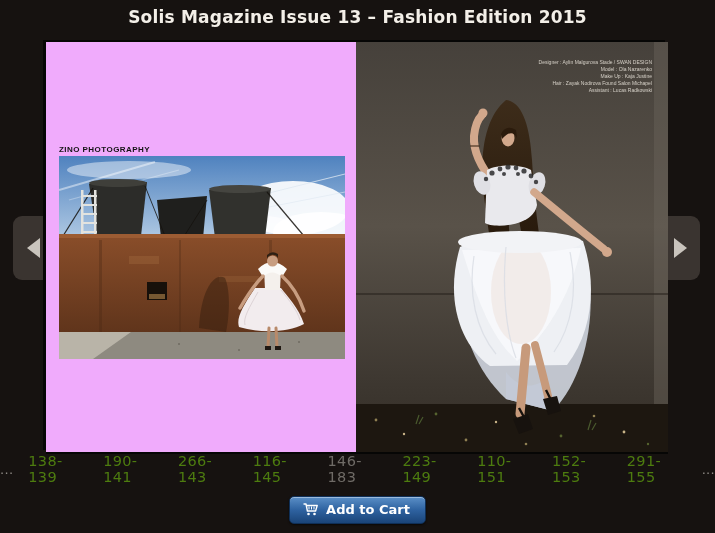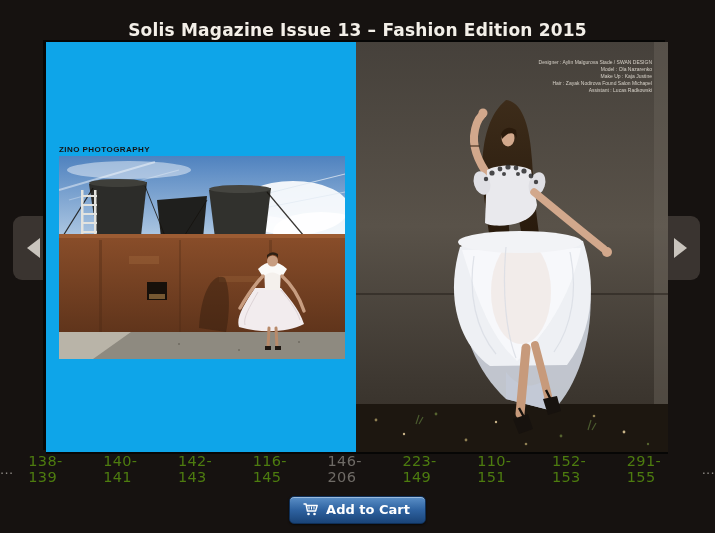--- a/index.html
+++ b/index.html
@@ -5,21 +5,21 @@
   html,body{margin:0;padding:0;}
   body{
     width:715px;height:533px;overflow:hidden;
     background:#161210;
     font-family:"DejaVu Sans","Liberation Sans",sans-serif;
   }
   .stage{position:relative;width:715px;height:533px;background:#161210;}
 
   
   .title{
-    position:absolute;top:20px;left:0;right:0;
+    position:absolute;top:7px;left:0;right:0;
     text-align:center;
     font-size:17px;font-weight:bold;letter-spacing:.2px;
     color:#f3efe8;
   }
 
   
   .nav{
     position:absolute;top:216px;width:44px;height:64px;
     background:#3a3430;border:none;border-radius:9px;
     z-index:1;cursor:pointer;padding:0;
@@ -30,21 +30,21 @@
   .tri{width:0;height:0;border-top:10px solid transparent;border-bottom:10px solid transparent;display:block;}
   .tri-left{border-right:13px solid #c9c4bd;margin-right:4px;}
   .tri-right{border-left:13px solid #c9c4bd;margin-left:4px;}
 
   
   .spread{
     position:absolute;left:46px;top:42px;width:622px;height:410px;
     display:flex;z-index:2;
     box-shadow:-3px -2px 0 #060605, 0 2px 0 #060605;
   }
-  .page-left{position:relative;width:310px;height:410px;background:#0ea5e9;}
+  .page-left{position:relative;width:310px;height:410px;background:#f0abfc;}
   .zino{
     position:absolute;left:13px;top:103px;
     font-size:8px;font-weight:bold;letter-spacing:.45px;color:#141414;
     font-family:"Liberation Sans",sans-serif;
   }
   .photo-left{position:absolute;left:13px;top:114px;width:286px;height:203px;}
   .photo-left svg{display:block;}
 
   .page-right{position:relative;width:312px;height:410px;overflow:hidden;background:#45403a;}
   .page-right svg{display:block;}
@@ -249,24 +249,24 @@
         <div>Make Up : Kaja Justine</div>
         <div>Hair : Zayak Nodirova Found Salon Michapel</div>
         <div>Assistant : Lucas Radkowski</div>
       </div>
     </div>
   </div>
 
   <div class="pagination">
     <span class="ellipsis">...</span>
     <a>138-139</a>
-    <a>140-141</a>
-    <a>142-143</a>
+    <a>190-141</a>
+    <a>266-143</a>
     <a>116-145</a>
-    <a class="current">146-206</a>
+    <a class="current">146-183</a>
     <a>223-149</a>
     <a>110-151</a>
     <a>152-153</a>
     <a>291-155</a>
     <span class="ellipsis">...</span>
   </div>
 
   <div class="cart-row">
     <button class="add-cart">
       <span class="cart-ico">

